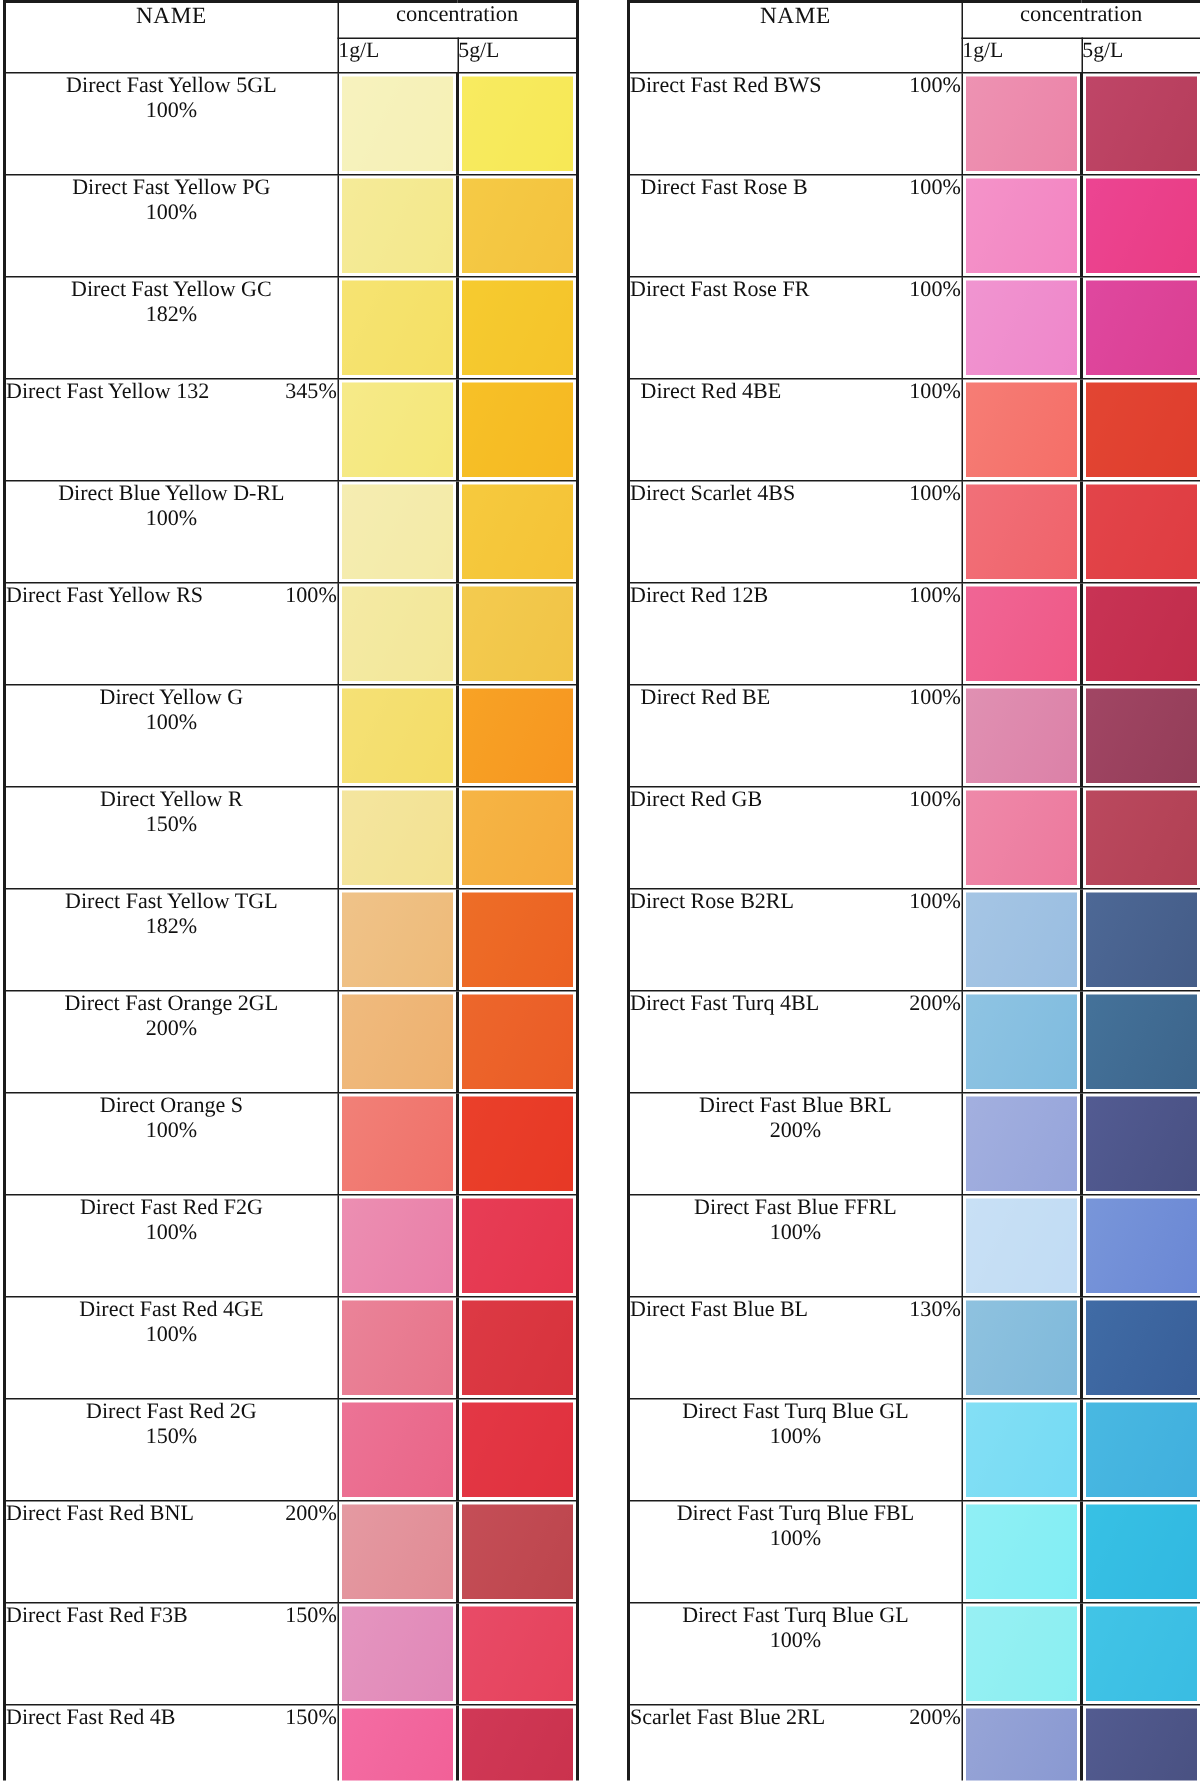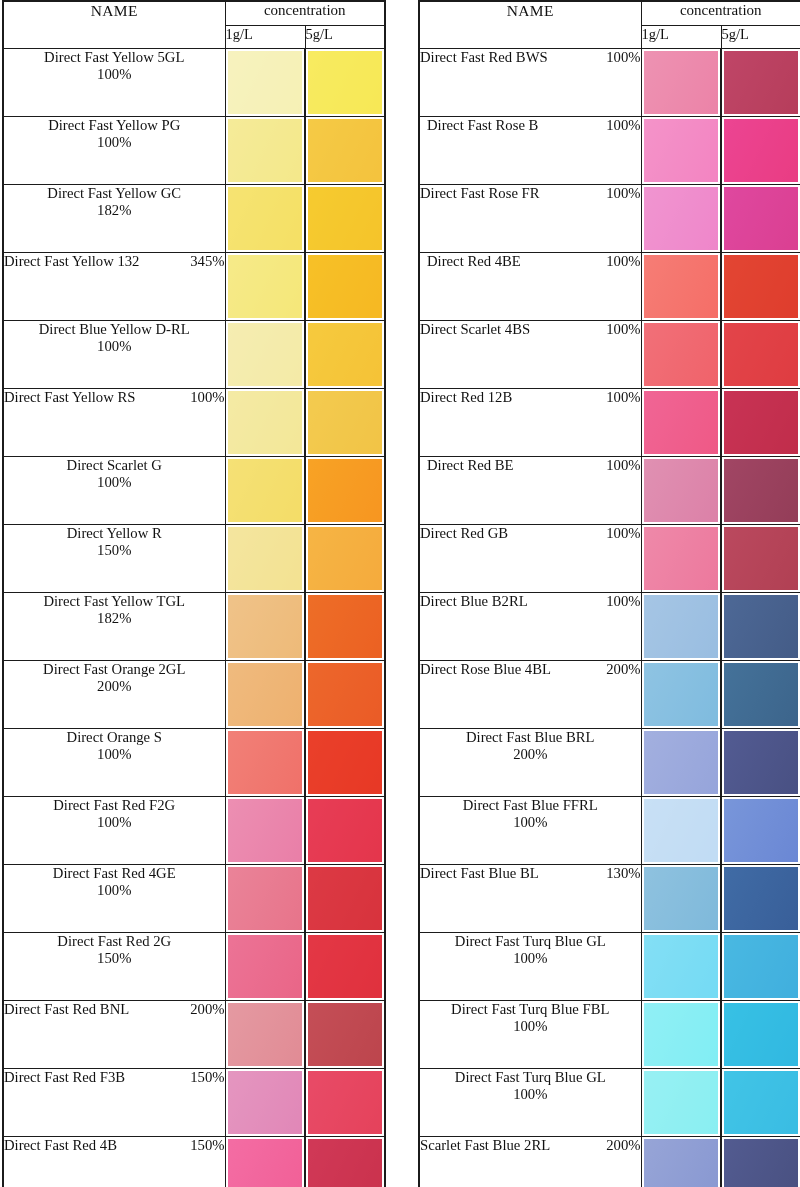--- a/index.html
+++ b/index.html
@@ -229,21 +229,21 @@
             <td class="swatch-cell c1">
               <div class="swatch" style="background-color: rgb(243, 232, 156);"></div>
             </td>
             <td class="swatch-cell c2">
               <div class="swatch" style="background-color: rgb(242, 198, 73);"></div>
             </td>
           </tr>
           <tr class="dye-row">
             <td class="name-cell">
               <div class="nm-stack">
-                <span class="nm-text">Direct Scarlet G</span>
+                <span class="nm-text">Direct Yellow G</span>
                 <span class="nm-pct">100%</span>
               </div>
             </td>
             <td class="swatch-cell c1">
               <div class="swatch" style="background-color: rgb(244, 222, 108);"></div>
             </td>
             <td class="swatch-cell c2">
               <div class="swatch" style="background-color: rgb(247, 154, 34);"></div>
             </td>
           </tr>
@@ -517,35 +517,35 @@
             <td class="swatch-cell c1">
               <div class="swatch" style="background-color: rgb(237, 126, 161);"></div>
             </td>
             <td class="swatch-cell c2">
               <div class="swatch" style="background-color: rgb(180, 67, 87);"></div>
             </td>
           </tr>
           <tr class="dye-row">
             <td class="name-cell">
               <div class="nm-split">
-                <span class="nm-text">Direct Blue B2RL</span>
+                <span class="nm-text">Direct Rose B2RL</span>
                 <span class="nm-pct">100%</span>
               </div>
             </td>
             <td class="swatch-cell c1">
               <div class="swatch" style="background-color: rgb(157, 192, 226);"></div>
             </td>
             <td class="swatch-cell c2">
               <div class="swatch" style="background-color: rgb(71, 96, 140);"></div>
             </td>
           </tr>
           <tr class="dye-row">
             <td class="name-cell">
               <div class="nm-split">
-                <span class="nm-text">Direct Rose Blue 4BL</span>
+                <span class="nm-text">Direct Fast Turq 4BL</span>
                 <span class="nm-pct">200%</span>
               </div>
             </td>
             <td class="swatch-cell c1">
               <div class="swatch" style="background-color: rgb(132, 190, 224);"></div>
             </td>
             <td class="swatch-cell c2">
               <div class="swatch" style="background-color: rgb(63, 105, 144);"></div>
             </td>
           </tr>

